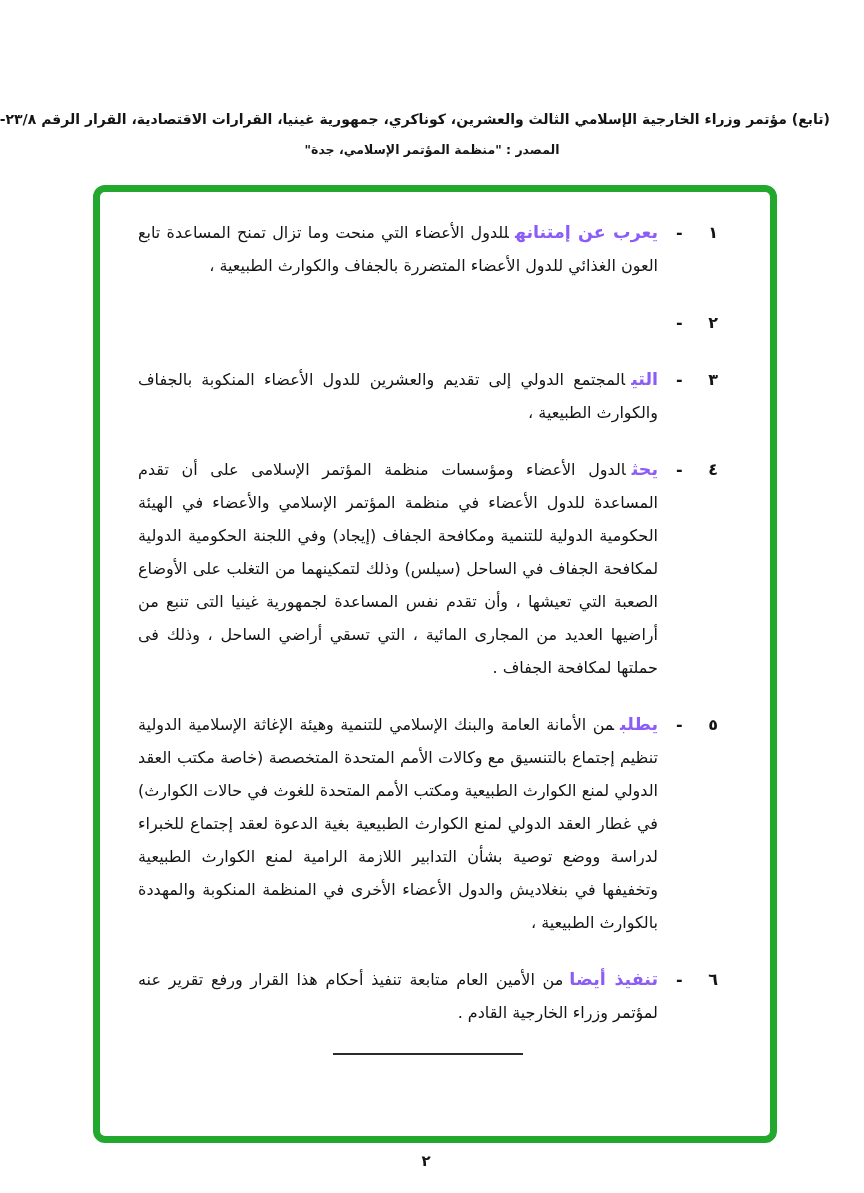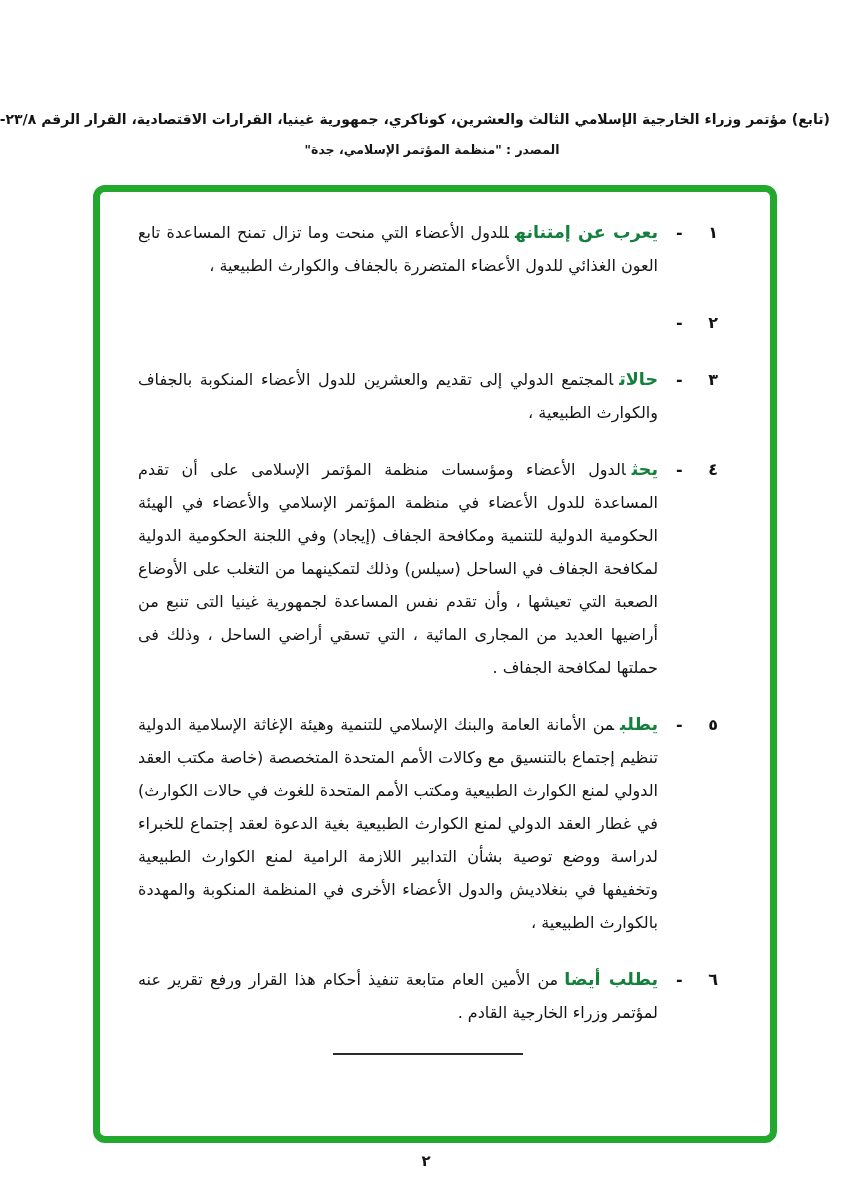--- a/index.html
+++ b/index.html
@@ -69,21 +69,21 @@
     flex: 1 1 auto;
     font-size: 16px;
     line-height: 33px;
     text-align: justify;
     text-justify: inter-word;
   }
   .item .lead {
     font-weight: 700;
     font-size: 17.5px;
     margin-inline-end: 6px;
-    color: #15803d;
+    color: #8b5cf6;
   }
 
   
   .separator {
     width: 190px;
     height: 2px;
     background: #2b2b2b;
     margin: 12px auto 0 auto;
   }
 
@@ -123,21 +123,21 @@
         <span>٢</span>
         <span>-</span>
       </div>
     </div>
 
     <div class="item">
       <div class="marker">
         <span>٣</span>
         <span>-</span>
       </div>
-      <p class="text"><span class="lead">حالات</span><span>المجتمع الدولي إلى تقديم والعشرين للدول الأعضاء المنكوبة بالجفاف والكوارث الطبيعية ،</span></p>
+      <p class="text"><span class="lead">التي</span><span>المجتمع الدولي إلى تقديم والعشرين للدول الأعضاء المنكوبة بالجفاف والكوارث الطبيعية ،</span></p>
     </div>
 
     <div class="item">
       <div class="marker">
         <span>٤</span>
         <span>-</span>
       </div>
       <p class="text"><span class="lead">يحث</span><span>الدول الأعضاء ومؤسسات منظمة المؤتمر الإسلامى على أن تقدم المساعدة للدول الأعضاء في منظمة المؤتمر الإسلامي والأعضاء في الهيئة الحكومية الدولية للتنمية ومكافحة الجفاف (إيجاد) وفي اللجنة الحكومية الدولية لمكافحة الجفاف في الساحل (سيلس) وذلك لتمكينهما من التغلب على الأوضاع الصعبة التي تعيشها ، وأن تقدم نفس المساعدة لجمهورية غينيا التى تنبع من أراضيها العديد من المجارى المائية ، التي تسقي أراضي الساحل ، وذلك فى حملتها لمكافحة الجفاف .</span></p>
     </div>
 
@@ -147,20 +147,20 @@
         <span>-</span>
       </div>
       <p class="text"><span class="lead">يطلب</span><span>من الأمانة العامة والبنك الإسلامي للتنمية وهيئة الإغاثة الإسلامية الدولية تنظيم إجتماع بالتنسيق مع وكالات الأمم المتحدة المتخصصة (خاصة مكتب العقد الدولي لمنع الكوارث الطبيعية ومكتب الأمم المتحدة للغوث في حالات الكوارث) في غطار العقد الدولي لمنع الكوارث الطبيعية بغية الدعوة لعقد إجتماع للخبراء لدراسة ووضع توصية بشأن التدابير اللازمة الرامية لمنع الكوارث الطبيعية وتخفيفها في بنغلاديش والدول الأعضاء الأخرى في المنظمة المنكوبة والمهددة بالكوارث الطبيعية ،</span></p>
     </div>
 
     <div class="item">
       <div class="marker">
         <span>٦</span>
         <span>-</span>
       </div>
-      <p class="text"><span class="lead">يطلب أيضا</span><span>من الأمين العام متابعة تنفيذ أحكام هذا القرار ورفع تقرير عنه لمؤتمر وزراء الخارجية القادم .</span></p>
+      <p class="text"><span class="lead">تنفيذ أيضا</span><span>من الأمين العام متابعة تنفيذ أحكام هذا القرار ورفع تقرير عنه لمؤتمر وزراء الخارجية القادم .</span></p>
     </div>
 
     <div class="separator"></div>
   </div>
 </div>
 
 <div class="page-number">٢</div>
 
 </body></html>

